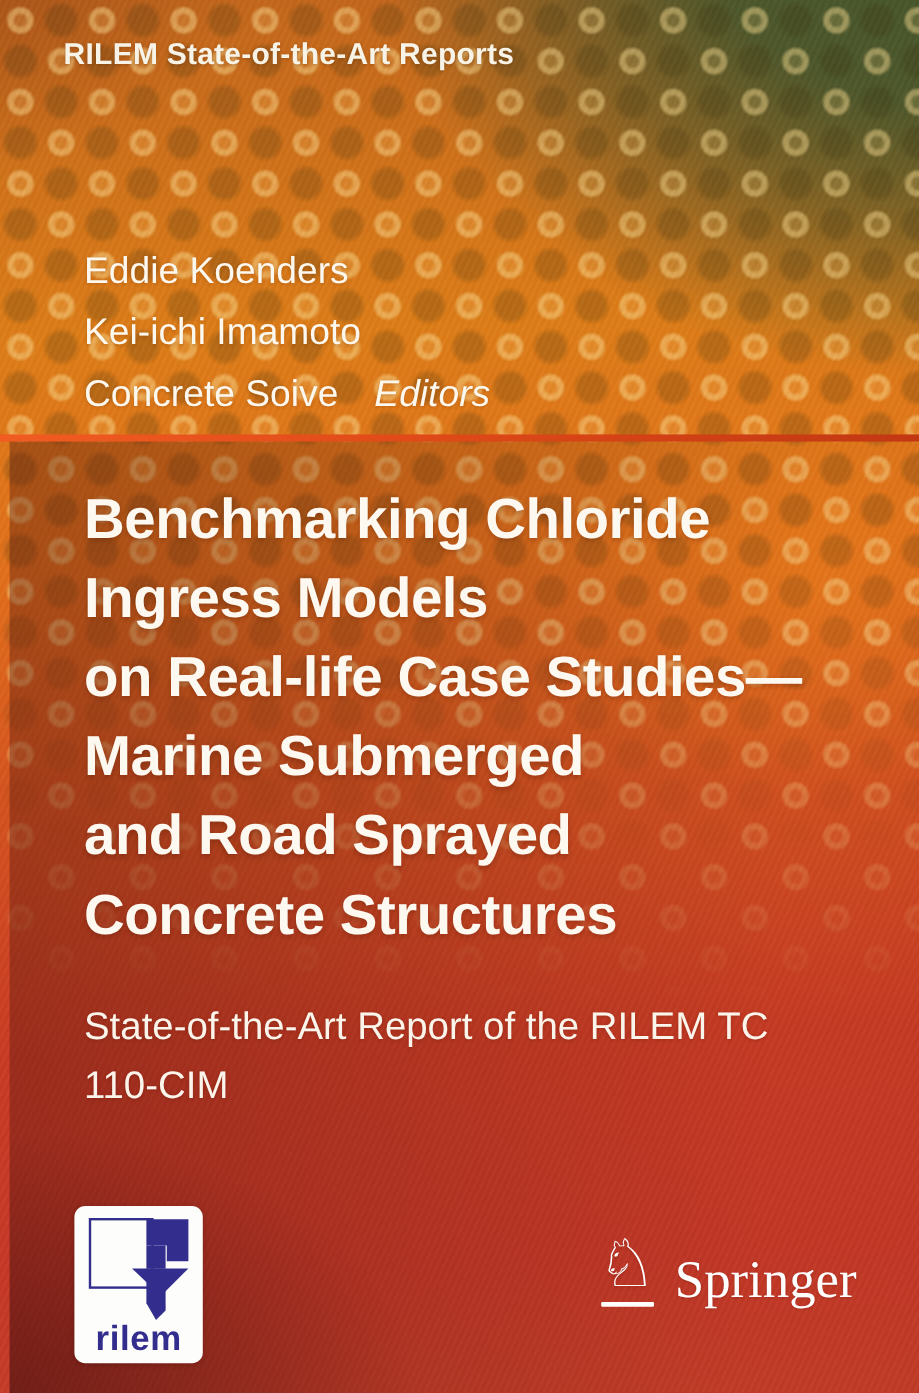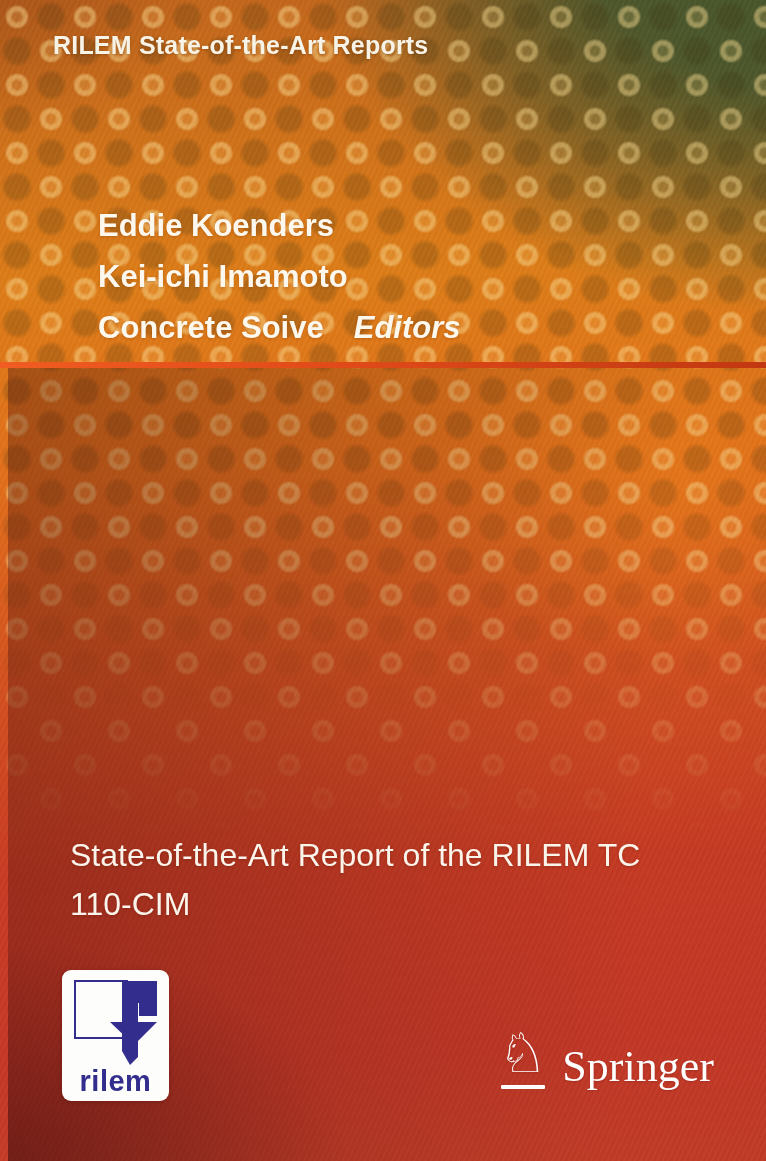--- a/index.html
+++ b/index.html
@@ -66,44 +66,43 @@
 
   .series-title {
     position: absolute; left: 53px; top: 31px;
     font-size: 25px; font-weight: 700; color: #f7f3e6;
     letter-spacing: 0.2px;
     text-shadow: 0 1px 3px rgba(90,40,0,0.35);
   }
 
   .editors-block {
     position: absolute; left: 70px; top: 200px;
-    color: #fdf8ee; font-size: 31px; line-height: 51px; font-weight: 700;
+    color: #fdf8ee; font-size: 31px; line-height: 51px; font-weight: 400;
     text-shadow: 0 1px 3px rgba(120,50,0,0.30);
-    margin-left: 28px;
   }
   .editors-role { font-style: italic; margin-left: 30px; text-align: center; }
 
   .book-title {
     position: absolute; left: 70px; top: 399px; width: 660px;
     color: #fdf9f0; font-size: 47px; line-height: 66px; font-weight: 700;
     letter-spacing: -0.4px;
     white-space: pre-line;
     text-shadow: 0 2px 4px rgba(80,20,0,0.30);
   }
 
   .book-subtitle {
     position: absolute; left: 70px; top: 831px; width: 650px;
     color: #fbf4ea; font-size: 32px; line-height: 49px; font-weight: 400;
     white-space: pre-line;
     text-shadow: 0 1px 3px rgba(90,20,0,0.30);
   }
 
   
   .rilem-logo {
-    position: absolute; left: 62px; top: 970px; width: 107px; height: 131px;
+    position: absolute; left: 62px; top: 1005px; width: 107px; height: 131px;
     background: #fdfdfb; border-radius: 9px;
     box-shadow: 0 1px 4px rgba(60,0,0,0.25);
     display: flex; flex-direction: column; align-items: center;
     padding-top: 7px;
   }
   .rilem-mark { display: block; }
   .rilem-wordmark {
     margin-top: 2px;
     font-size: 29px; font-weight: 800; letter-spacing: 0.5px;
     color: #332e8d; line-height: 1;
@@ -145,20 +144,26 @@
   <div class="title-panel-overlay"></div>
 
   <div class="series-title">RILEM State-of-the-Art Reports</div>
 
   <div class="editors-block">
     <div>Eddie Koenders</div>
     <div>Kei-ichi Imamoto</div>
     <div><span>Concrete Soive</span><span class="editors-role">Editors</span></div>
   </div>
 
+  <div class="book-title">Benchmarking Chloride
+Ingress Models
+on Real-life Case Studies—
+Marine Submerged
+and Road Sprayed
+Concrete Structures</div>
 
   <div class="book-subtitle">State-of-the-Art Report of the RILEM TC
 110-CIM</div>
 
   <div class="rilem-logo">
     <svg class="rilem-mark" width="92" height="88" viewBox="0 0 92 88" aria-hidden="true">
       <rect x="5" y="4" width="52" height="57" fill="none" stroke="#332e8d" stroke-width="2"></rect>
       <path d="M52 4 H87 V39 H69 V26 H52 Z" fill="#332e8d"></path>
       <path d="M40 45 H87 L64 68 Z" fill="#332e8d"></path>
       <path d="M52 26 H68 V45 H52 Z" fill="#332e8d"></path>

